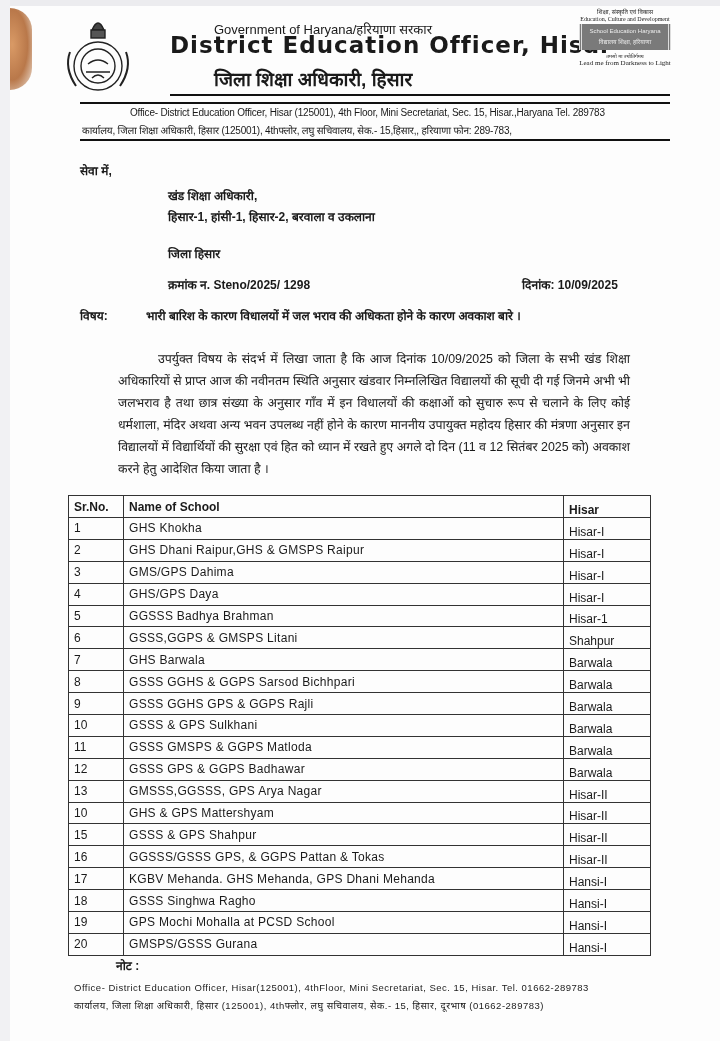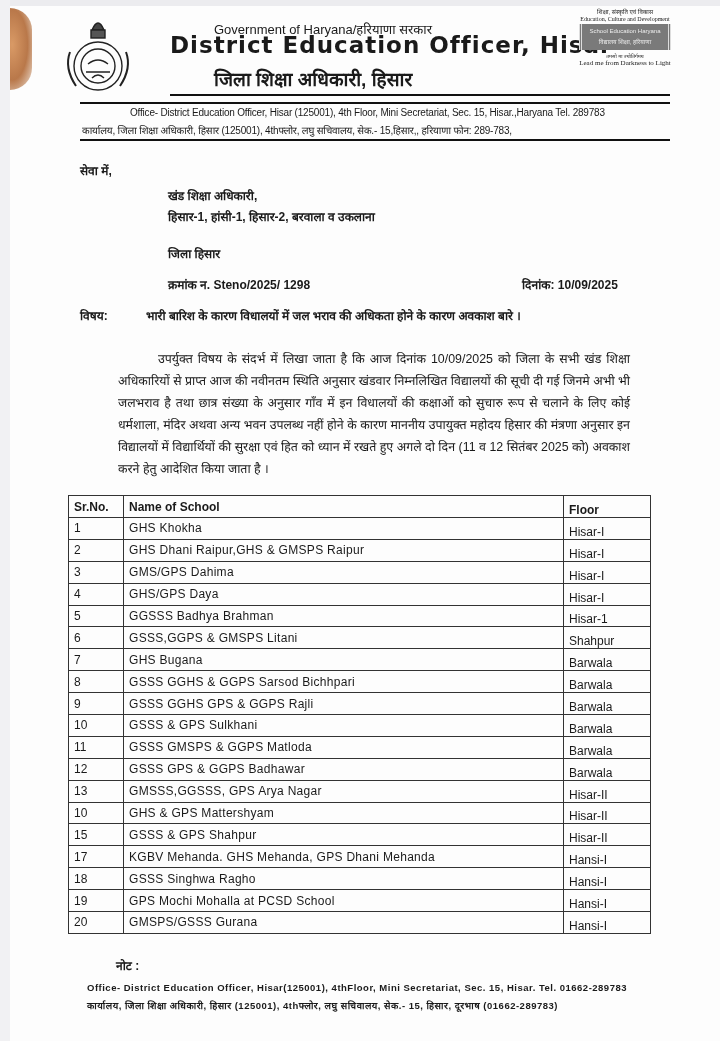--- a/index.html
+++ b/index.html
@@ -53,21 +53,21 @@
   }
   table.schools td, table.schools th {
     border:1px solid #333; padding:0 5px; height:20.9px; text-align:left; font-weight:normal;
   }
   table.schools th { font-weight:bold; height:21px;margin-left:31px; }
   table.schools .c1 { width:44px; }
   table.schools .c3 { width:76px; vertical-align:bottom; }
   table.schools tbody td.c2 { letter-spacing:0.3px; }
 
   .note { position:absolute; left:116px; top:957px; font-size:12px; font-weight:bold; }
-  .foot { position:absolute; left:74px; font-size:9.5px; font-weight:bold; letter-spacing:0.5px;margin-left:13px; }
+  .foot { position:absolute; left:74px; font-size:9.5px; font-weight:normal; letter-spacing:0.5px; }
 </style>
 </head>
 <body>
 
 <div class="topbar"></div>
 <div class="page"></div>
 <div class="thumb"></div>
 
 <svg class="emblem" viewBox="0 0 72 88">
   <g fill="none" stroke="#222" stroke-width="1.4">
@@ -111,21 +111,21 @@
 <div class="txt" style="left:80px;top:307px;">विषय:</div>
 <div class="txt" style="left:146px;top:307px;">भारी बारिश के कारण विधालयों में जल भराव की अधिकता होने के कारण अवकाश बारे ।</div>
 
 <div class="body-p">उपर्युक्त विषय के संदर्भ में लिखा जाता है कि आज दिनांक 10/09/2025 को जिला के सभी खंड शिक्षा अधिकारियों से प्राप्त आज की नवीनतम स्थिति अनुसार खंडवार निम्नलिखित विद्यालयों की सूची दी गई जिनमे अभी भी जलभराव है तथा छात्र संख्या के अनुसार गाँव में इन विधालयों की कक्षाओं को सुचारु रूप से चलाने के लिए कोई धर्मशाला, मंदिर अथवा अन्य भवन उपलब्ध नहीं होने के कारण माननीय उपायुक्त महोदय हिसार की मंत्रणा अनुसार इन विद्यालयों में विद्यार्थियों की सुरक्षा एवं हित को ध्यान में रखते हुए अगले दो दिन (11 व 12 सितंबर 2025 को) अवकाश करने हेतु आदेशित किया जाता है ।</div>
 
 <table class="schools">
   <thead>
     <tr>
       <th class="c1">Sr.No.</th>
       <th class="c2">Name of School</th>
-      <th class="c3">Floor</th>
+      <th class="c3">Hisar</th>
     </tr>
   </thead>
   <tbody id="rows">
       <tr>
         <td class="c1">1</td>
         <td class="c2">GHS Khokha</td>
         <td class="c3">Hisar-I</td>
       </tr>
       <tr>
         <td class="c1">2</td>
@@ -147,21 +147,21 @@
         <td class="c2">GGSSS Badhya Brahman</td>
         <td class="c3">Hisar-1</td>
       </tr>
       <tr>
         <td class="c1">6</td>
         <td class="c2">GSSS,GGPS &amp; GMSPS Litani</td>
         <td class="c3">Shahpur</td>
       </tr>
       <tr>
         <td class="c1">7</td>
-        <td class="c2">GHS Bugana</td>
+        <td class="c2">GHS Barwala</td>
         <td class="c3">Barwala</td>
       </tr>
       <tr>
         <td class="c1">8</td>
         <td class="c2">GSSS GGHS &amp; GGPS Sarsod Bichhpari</td>
         <td class="c3">Barwala</td>
       </tr>
       <tr>
         <td class="c1">9</td>
         <td class="c2">GSSS GGHS GPS &amp; GGPS Rajli</td>
@@ -191,20 +191,25 @@
         <td class="c1">10</td>
         <td class="c2">GHS &amp; GPS Mattershyam</td>
         <td class="c3">Hisar-II</td>
       </tr>
       <tr>
         <td class="c1">15</td>
         <td class="c2">GSSS &amp; GPS Shahpur</td>
         <td class="c3">Hisar-II</td>
       </tr>
       <tr>
+        <td class="c1">16</td>
+        <td class="c2">GGSSS/GSSS GPS, &amp; GGPS  Pattan &amp; Tokas</td>
+        <td class="c3">Hisar-II</td>
+      </tr>
+      <tr>
         <td class="c1">17</td>
         <td class="c2">KGBV Mehanda. GHS Mehanda, GPS Dhani Mehanda</td>
         <td class="c3">Hansi-I</td>
       </tr>
       <tr>
         <td class="c1">18</td>
         <td class="c2">GSSS Singhwa Ragho</td>
         <td class="c3">Hansi-I</td>
       </tr>
       <tr>

